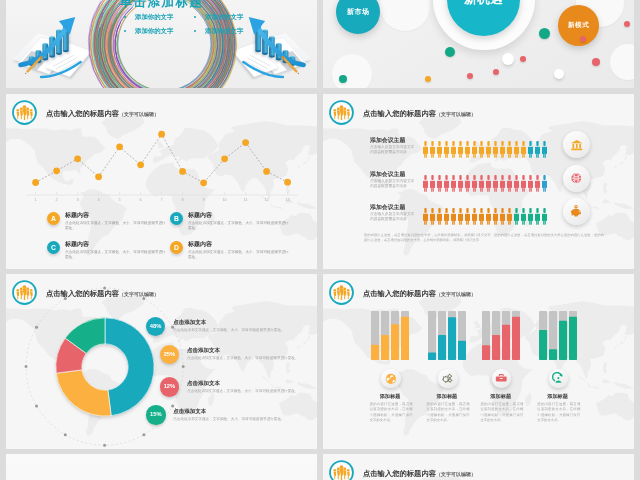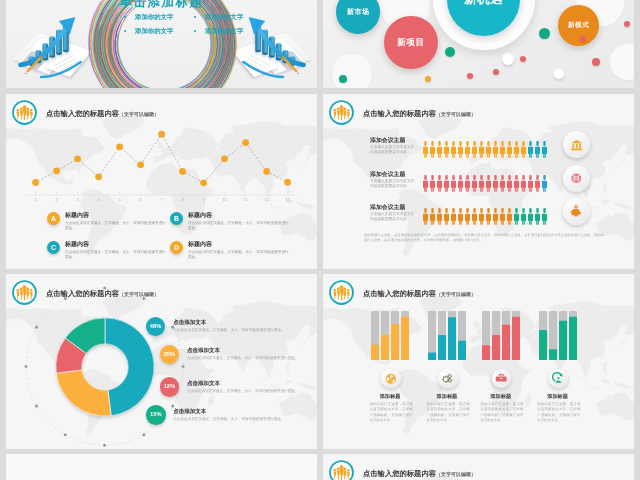--- a/index.html
+++ b/index.html
@@ -955,23 +955,20 @@
     <div class="slide col1 r0">
       <div style="position:absolute;inset:0;background:linear-gradient(150deg,#f4f4f4 0%,#efefef 55%,#eaeaea 100%)"></div>
       <div class="dot" style="left:57px;top:68px;width:50px;height:50px;background:#f9f9f9;box-shadow:0 1px 2px rgba(0,0,0,.035)"></div>
       <div class="dot" style="left:253px;top:66px;width:48px;height:48px;background:#f9f9f9;box-shadow:0 1px 2px rgba(0,0,0,.035)"></div>
       <div class="dot" style="left:9px;top:141px;width:40px;height:40px;background:#f9f9f9;box-shadow:0 1px 2px rgba(0,0,0,.035)"></div>
       <div class="dot" style="left:287px;top:131px;width:36px;height:36px;background:#f9f9f9;box-shadow:0 1px 2px rgba(0,0,0,.035)"></div>
       <div class="dot" style="left:110.0px;top:35.6px;width:101.6px;height:101.6px;background:#fcfcfc;box-shadow:0 4px 9px rgba(0,0,0,.11)"></div>
       <div class="cir" style="left:13.0px;top:77.1px;width:44.3px;height:44.3px;background:#17a9bc;font-size:7.0px;box-shadow:0 3px 7px rgba(0,0,0,.17);letter-spacing:0.5px">
         <span>新市场</span>
       </div>
-      <div class="cir" style="left:61.0px;top:102.7px;width:53.8px;height:53.8px;background:#e8646b;font-size:8.6px;box-shadow:0 3px 7px rgba(0,0,0,.17);letter-spacing:0.5px">
-        <span>新项目</span>
-      </div>
       <div class="cir" style="left:124.1px;top:49.7px;width:73.4px;height:73.4px;background:#17b7c9;font-size:12.6px;box-shadow:0 3px 7px rgba(0,0,0,.17);letter-spacing:0.5px">
         <span>新机遇</span>
       </div>
       <div class="cir" style="left:235.3px;top:92.2px;width:40.7px;height:40.7px;background:#e8891b;font-size:6.6px;box-shadow:0 3px 7px rgba(0,0,0,.17);letter-spacing:0.5px">
         <span>新模式</span>
       </div>
       <div class="dot" style="left:215.5px;top:114.5px;width:11.0px;height:11.0px;background:#12a886;box-shadow:0 1px 2px rgba(0,0,0,.15)"></div>
       <div class="dot" style="left:257.0px;top:123.0px;width:6.0px;height:6.0px;background:#e8646b;box-shadow:0 1px 2px rgba(0,0,0,.15)"></div>
       <div class="dot" style="left:269.0px;top:145.0px;width:8.0px;height:8.0px;background:#e8646b;box-shadow:0 1px 2px rgba(0,0,0,.15)"></div>
       <div class="dot" style="left:122.0px;top:134.0px;width:10.0px;height:10.0px;background:#12a886;box-shadow:0 1px 2px rgba(0,0,0,.15)"></div>

